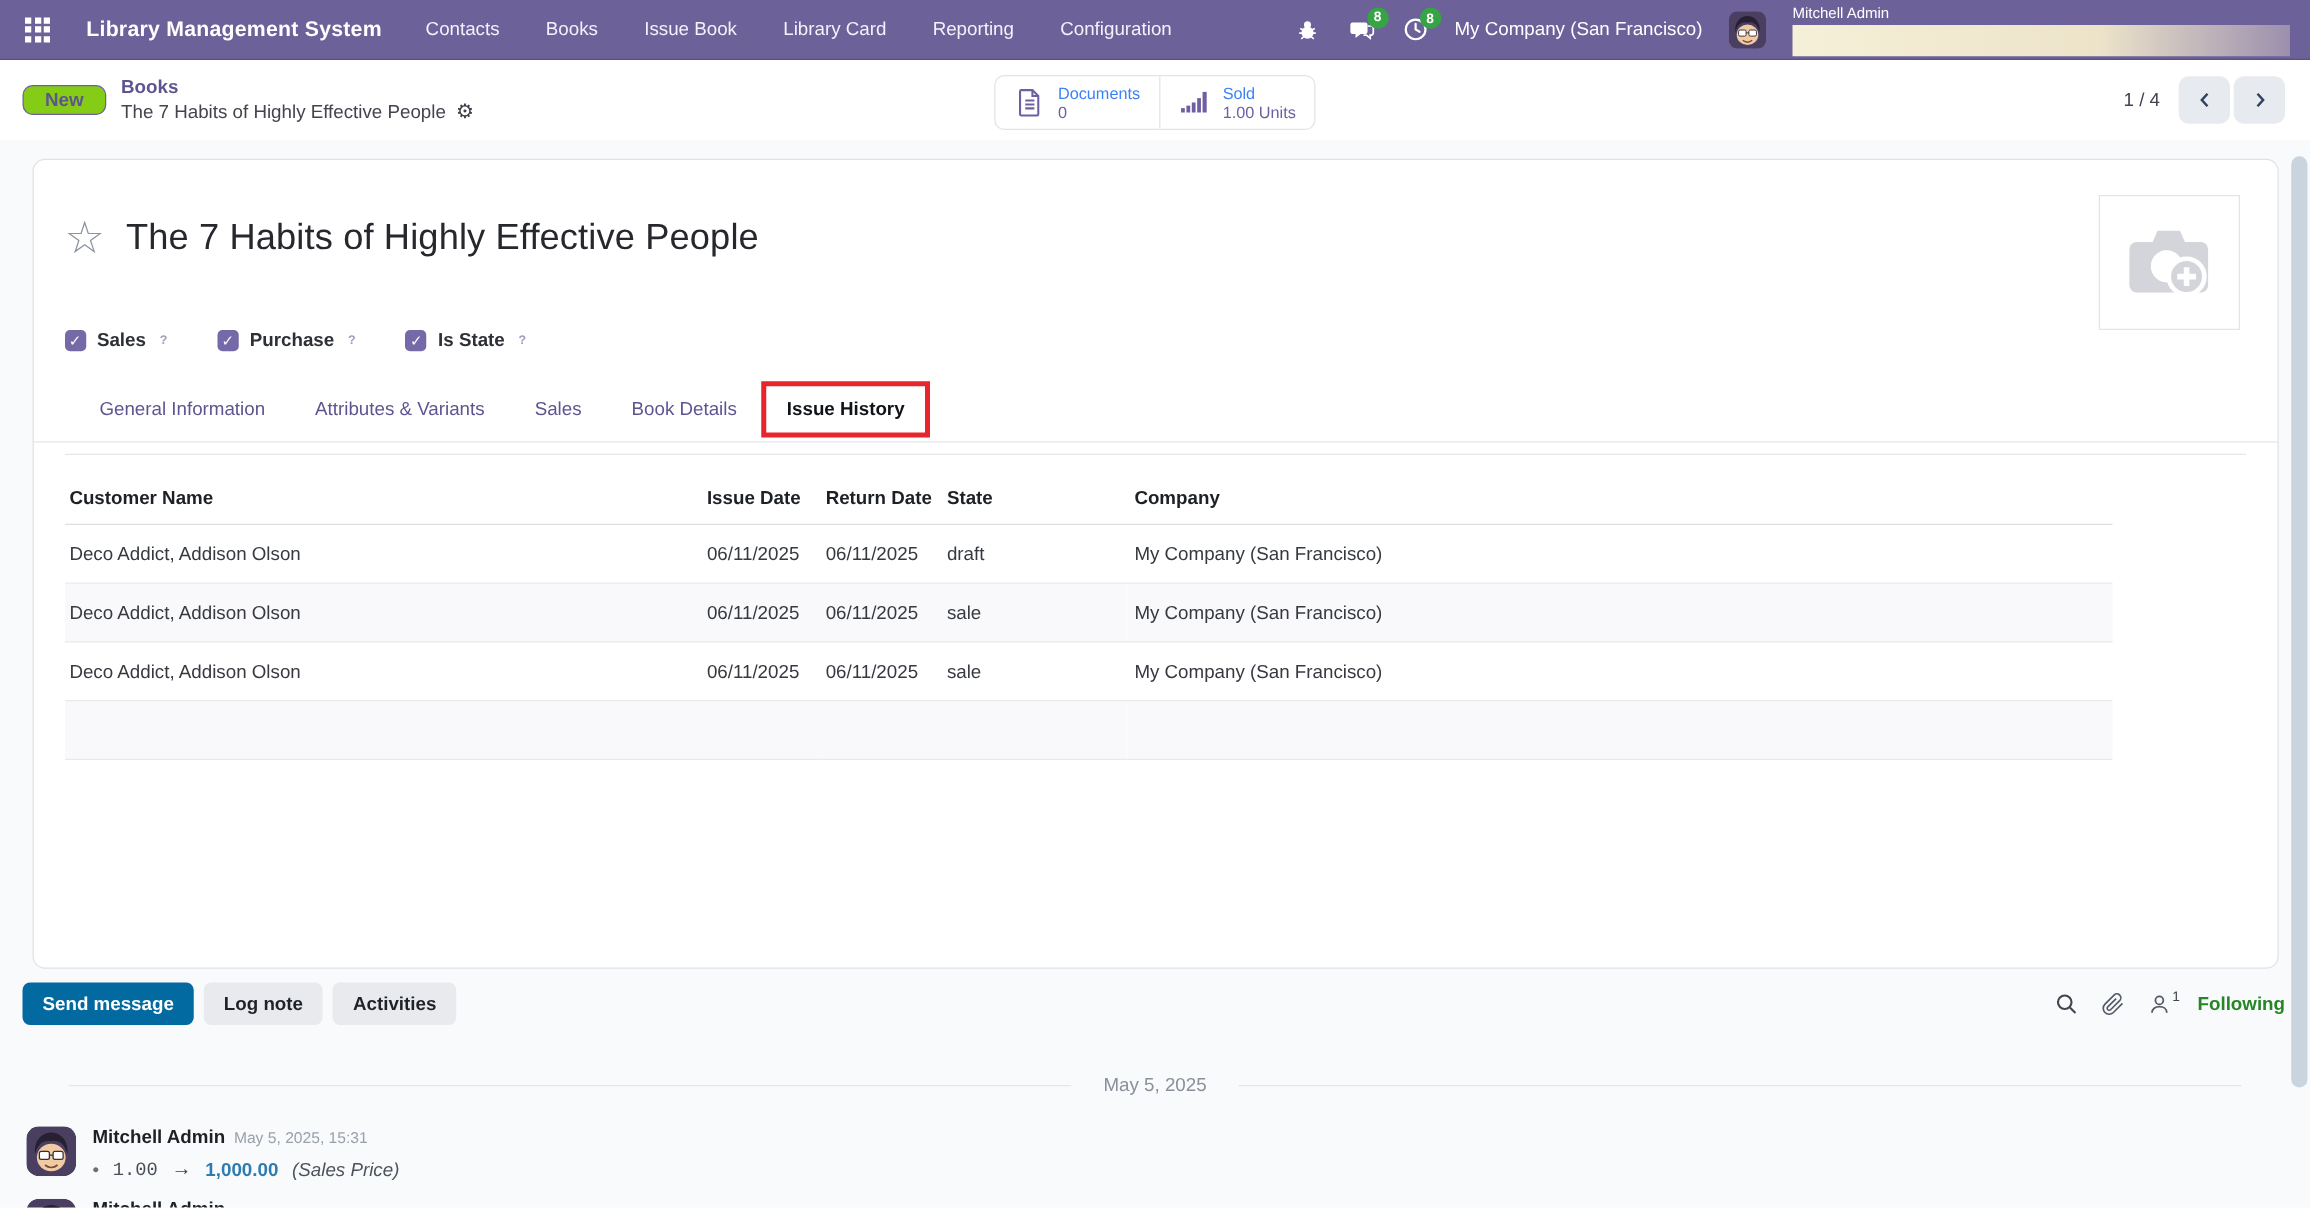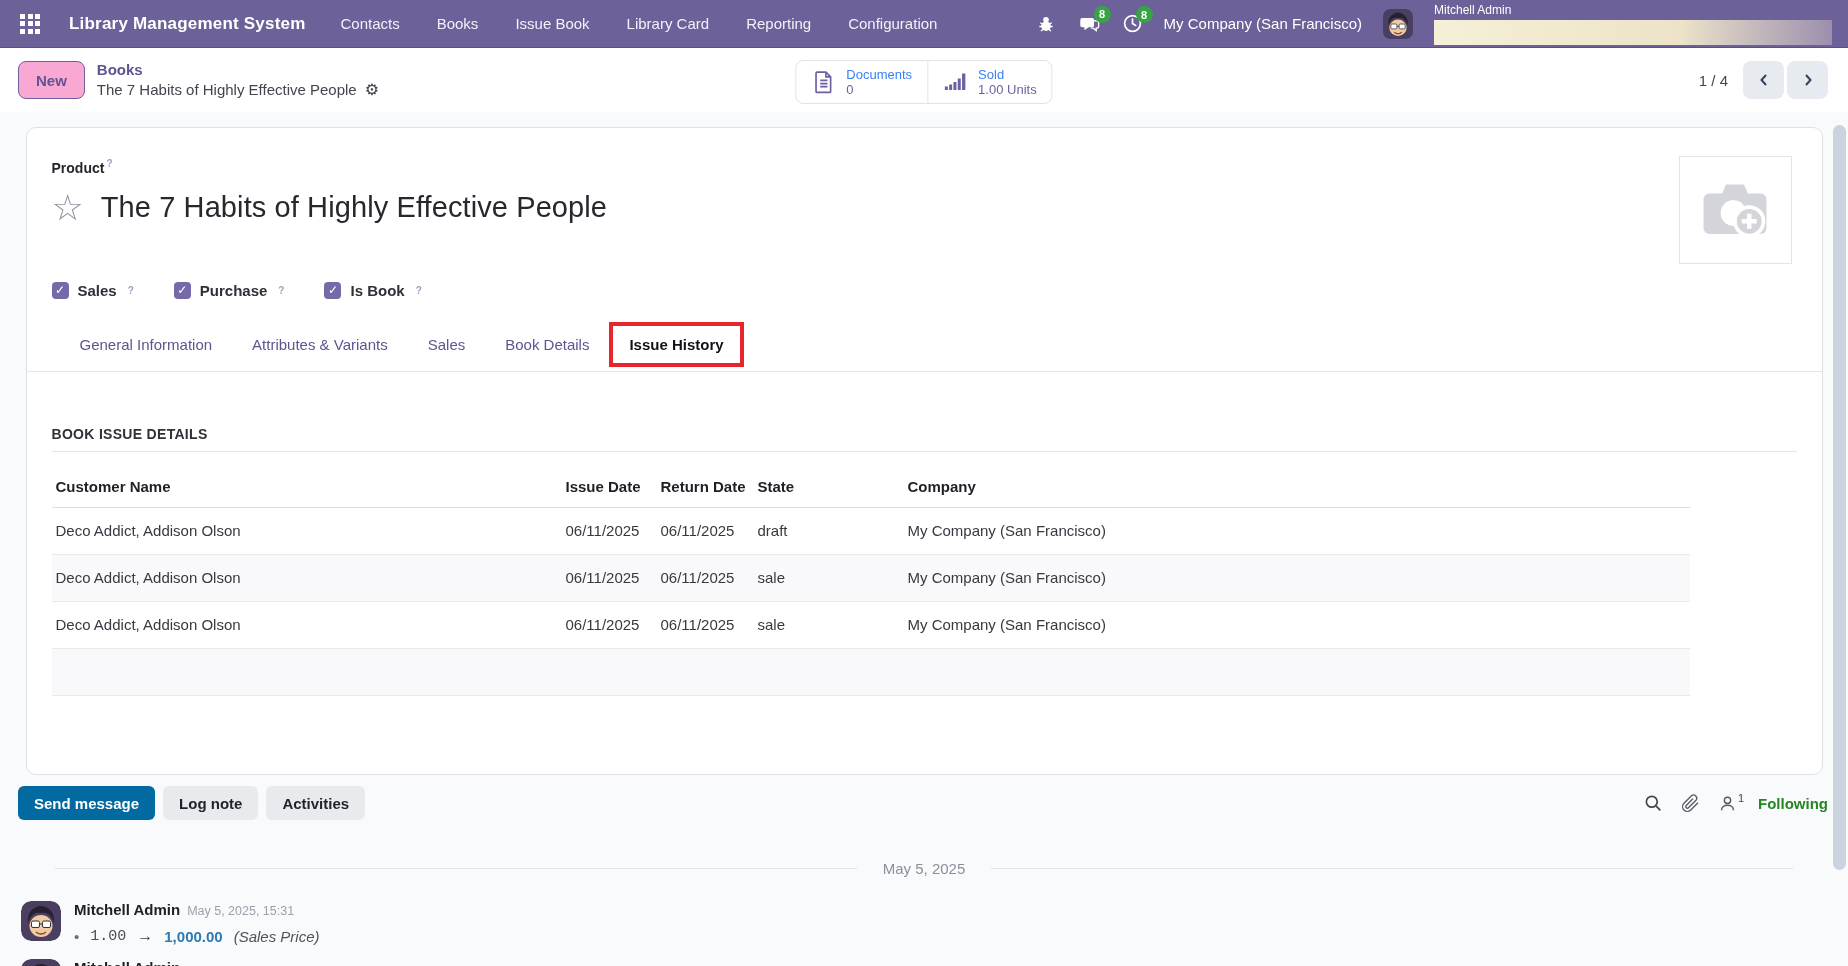--- a/index.html
+++ b/index.html
@@ -36,21 +36,21 @@
   }
   .company { font-size: 15px; color: #fff; white-space: nowrap; }
   .nav-avatar { width: 30px; height: 30px; border-radius: 7px; overflow: hidden; display: block; flex-shrink: 0; }
   .user-area { display: flex; flex-direction: column; align-self: flex-start; margin-right: 16px; }
   .user-name { font-size: 12px; line-height: 20px; color: #fff; }
   .redaction { width: 398px; height: 25px; background: linear-gradient(90deg,#f6f0d8 0%,#ece3c9 62%,#9c8fae 100%); }
 
   
   .control { height: 64px; background: #fff; position: relative; display: flex; align-items: center; justify-content: space-between; padding: 0 20px 0 18px; }
   .cp-left { display: flex; align-items: center; gap: 12px; }
-  .new-btn { height: 38px; padding: 0 17px; background: #f9a8d4; border: 1px solid #6e5fa3; color: #5f5490; border-radius: 8px; font-size: 15px; font-weight: 600; cursor: pointer; }
+  .new-btn { height: 24px; padding: 0 17px; background: #84cc16; border: 1px solid #6e5fa3; color: #5f5490; border-radius: 8px; font-size: 15px; font-weight: 600; cursor: pointer; }
   .breadcrumb { display: flex; flex-direction: column; font-size: 15px; line-height: 20px; }
   .bc-parent { color: #5f5490; font-weight: 600; }
   .bc-current-row { display: flex; align-items: center; gap: 8px; color: #42454d; }
   .gear { font-size: 16px; color: #3c4048; line-height: 1; cursor: pointer; }
   .stats { position: absolute; left: 50%; transform: translateX(-50%); top: 12px; display: flex; border: 1px solid #e1e3e8; border-radius: 8px; background: #fff; height: 44px; overflow: hidden; }
   .stat { display: flex; align-items: center; gap: 10px; padding: 0 15px; background: none; border: none; cursor: pointer; }
   .stat + .stat { border-left: 1px solid #e1e3e8; }
   .stat-text { display: flex; flex-direction: column; align-items: flex-start; font-size: 13px; line-height: 15px; }
   .stat-label { color: #3b82f6; }
   .stat-value { color: #6e5fa3; }
@@ -236,43 +236,40 @@
             <path d="M6 3l4.5 5L6 13"></path>
           </svg>
       </button>
     </span>
   </div>
 </div>
 
 <div class="content">
   <div class="sheet">
 
-    <div class="product-label">
-      <span>Product</span><sup class="help">?</sup>
-    </div>
 
     <div class="title-row">
       <span class="star">☆</span>
       <h1 class="title">The 7 Habits of Highly Effective People</h1>
     </div>
 
     <div class="checks">
       <label class="check">
         <span class="checkbox">✓</span>
         <span class="check-label">Sales</span>
           <sup class="help">?</sup>
       </label>
       <label class="check">
         <span class="checkbox">✓</span>
         <span class="check-label">Purchase</span>
           <sup class="help">?</sup>
       </label>
       <label class="check">
         <span class="checkbox">✓</span>
-        <span class="check-label">Is Book</span>
+        <span class="check-label">Is State</span>
           <sup class="help">?</sup>
       </label>
     </div>
 
     <div class="img-placeholder">
       <svg width="78" height="72" viewBox="0 0 104 96">
         <rect x="10" y="26" width="84" height="54" rx="8" fill="#d3d5da"></rect>
         <path d="M34 28 L40 14 h24 L70 28 Z" fill="#d3d5da"></path>
         <circle cx="50" cy="52" r="17" fill="#ffffff"></circle>
         <path d="M50 35 a17 17 0 0 1 0 34 z" fill="#d3d5da" opacity="0"></path>
@@ -285,21 +282,20 @@
     <div class="tabs-wrap">
       <div class="tabs">
         <span class="tab">General Information</span>
         <span class="tab">Attributes &amp; Variants</span>
         <span class="tab">Sales</span>
         <span class="tab">Book Details</span>
         <span class="tab active">Issue History</span>
       </div>
     </div>
 
-    <div class="section-title">BOOK ISSUE DETAILS</div>
     <hr class="section-hr">
 
     <div class="field-row">
       <table class="issues">
         <colgroup>
             <col style="width:508px">
             <col style="width:95px">
             <col style="width:97px">
             <col style="width:150px">
             <col>

